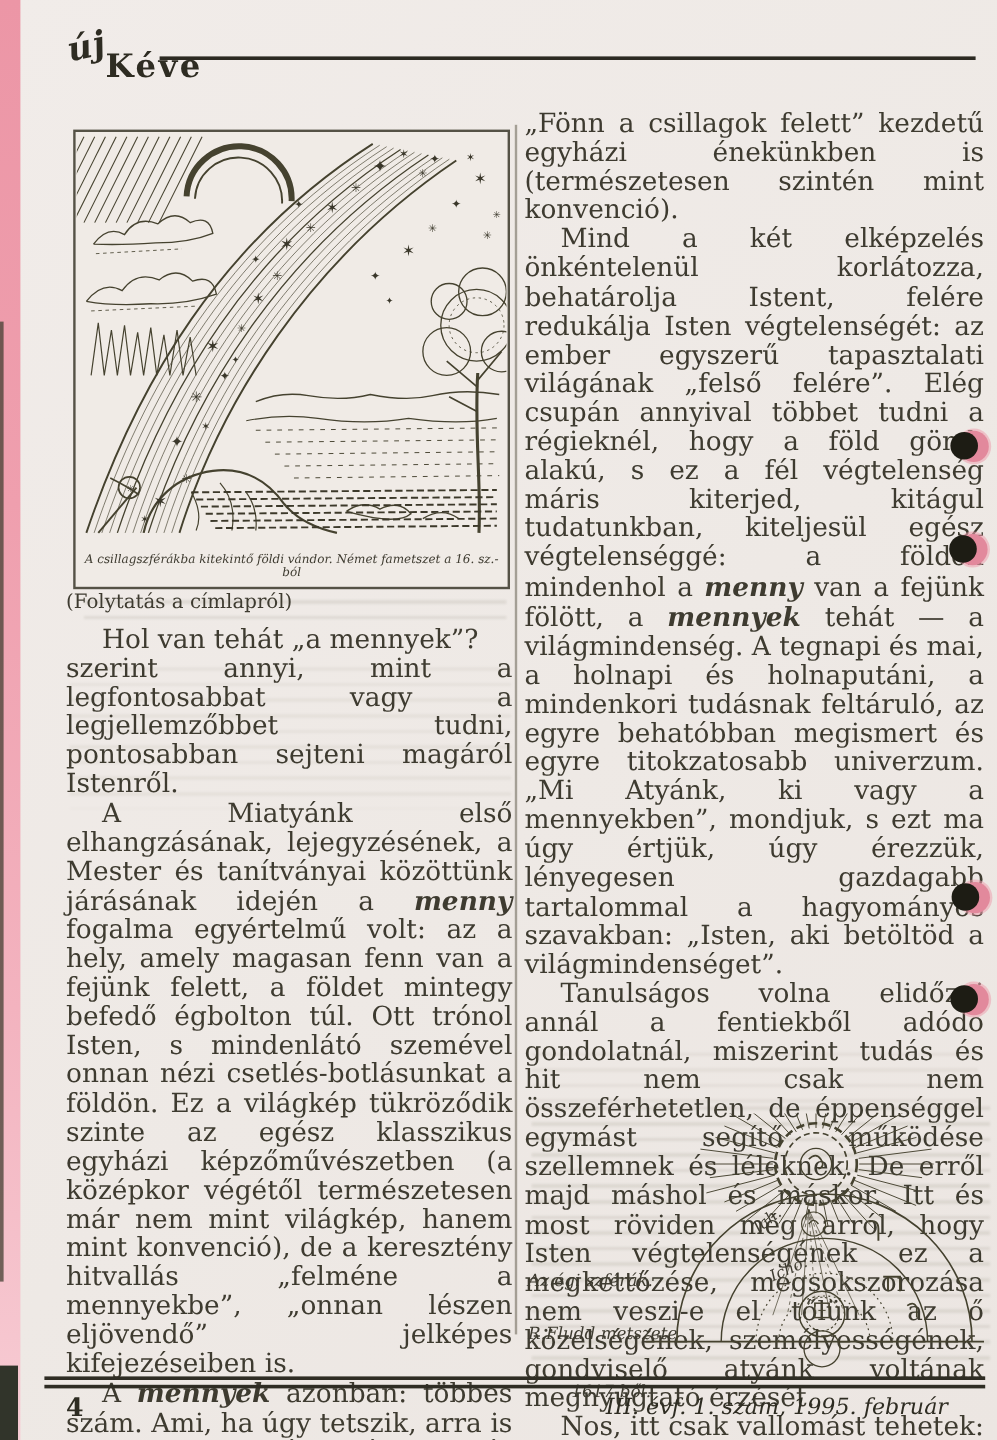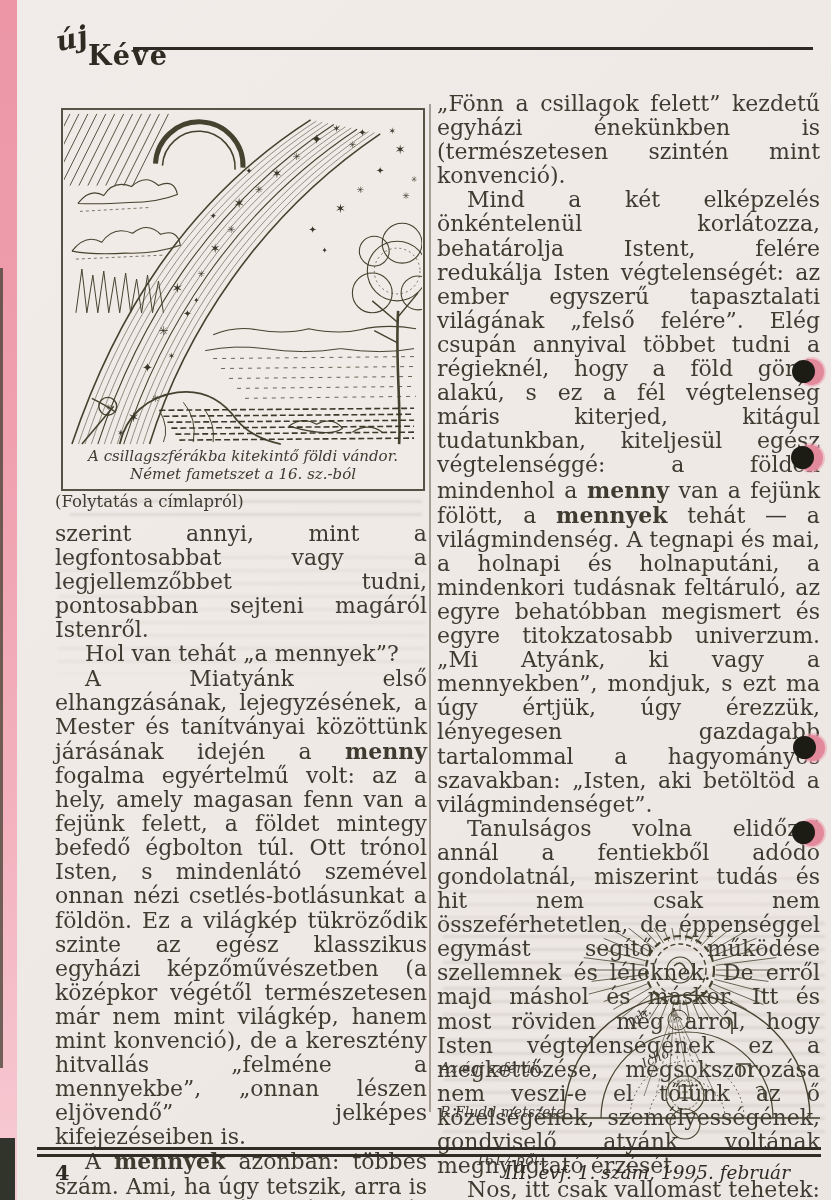--- a/index.html
+++ b/index.html
@@ -16,27 +16,27 @@
                color:#2e2c22;transform:rotate(-12deg);letter-spacing:1px;}
   .logo-word{position:absolute;left:88px;top:40px;font-size:27px;font-weight:bold;color:#2e2c22;letter-spacing:2px;}
   .masthead-rule{position:absolute;left:133px;top:47px;width:680px;height:3px;background:#2c2a22;}
   
   .col-divider{position:absolute;left:429px;top:104px;width:2px;height:1008px;background:#8b867a;opacity:.75;}
   .textcol{position:absolute;color:#3e3b30;font-size:22px;line-height:24.1px;text-align:justify;}
   .textcol.left{left:55px;top:522px;width:372px;}
   .textcol.right{left:437px;top:92px;width:383px;}
   .para{margin:0;}
   .para.ind{text-indent:30px;}
-  .b{font-weight:bold;}
+  .b{font-weight:bold;font-style:italic;}
   
   .fig1{position:absolute;left:61px;top:108px;width:364px;height:383px;border:2px solid #555246;
         background:#f0ebe6;box-sizing:border-box;}
   .fig1 svg{position:absolute;left:1px;top:1px;}
   .fig1-caption{position:absolute;left:0;bottom:6px;width:100%;text-align:center;font-style:italic;
-                font-size:15px;color:#3e3b30;}
+                font-size:10px;color:#3e3b30;}
   .continuation{position:absolute;left:55px;top:492px;width:372px;
                 font-size:16.5px;color:#3e3b30;}
   
   .fig2{position:absolute;left:528px;top:928px;width:300px;height:215px;}
   .fig2-caption{position:absolute;left:440px;width:140px;font-style:italic;font-size:14px;color:#3e3b30;}
   
   .rule{position:absolute;left:37px;width:784px;height:2.5px;background:#2f2d24;}
   .page-number{position:absolute;left:55px;top:1160px;font-size:21px;font-weight:bold;color:#2e2c22;}
   .issue-info{position:absolute;right:41px;top:1162px;font-size:18.5px;font-style:italic;color:#2e2c22;}
   
@@ -180,22 +180,22 @@
           <text x="57" y="326" font-size="9" text-anchor="middle" fill="#3a372a">✶</text>
           <text x="45" y="300" font-size="8" text-anchor="middle" fill="#3a372a">✳</text>
         </g>
     </svg>
     <div class="fig1-caption">A csillagszférákba kitekintő földi vándor. Német fametszet a 16. sz.-ból</div>
   </div>
 
   <div class="continuation">(Folytatás a címlapról)</div>
 
   <div class="textcol left">
+      <p class="para ind"><span>Hol van tehát „a mennyek”?</span></p>
       <p class="para"><span>szerint annyi, mint a legfontosabbat vagy a legjellemzőbbet tudni, pontosabban sejteni magáról Istenről.</span></p>
-      <p class="para ind"><span>Hol van tehát „a mennyek”?</span></p>
       <p class="para ind"><span>A Miatyánk első elhangzásának, lejegyzésének, a Mester és tanítványai közöttünk járásának idején a </span><span class="b">menny</span><span> fogalma egyértelmű volt: az a hely, amely magasan fenn van a fejünk felett, a földet mintegy befedő égbolton túl. Ott trónol Isten, s mindenlátó szemével onnan nézi csetlés-botlásunkat a földön. Ez a világkép tükröződik szinte az egész klasszikus egyházi képzőművészetben (a középkor végétől természetesen már nem mint világkép, hanem mint konvenció), de a keresztény hitvallás „felméne a mennyekbe”, „onnan lészen eljövendő” jelképes kifejezéseiben is.</span></p>
       <p class="para ind"><span>A </span><span class="b">mennyek</span><span> azonban: többes szám. Ami, ha úgy tetszik, arra is utalhat, hogy már az ókorban és azután is sokáig voltak tudós emberek (inkább filozófusok, mint asztronómusok), akik bizonyos módon tagoltnak gondolták a világ égi felét: külön „szférákat” képzeltek el a hold, a nap, a bolygók és az állócsillagok pályái számára, s ezekben és ezeken túl véltek helyet találni az angyaloknak, az üdvözült lelkeknek és Istennek. Ez a világkép nyer nagyszabású költői kifejezést a Dante-féle Isteni színjátékban, de — közelebbi példával — ez tükröződik</span></p>
     </div>
   <div class="textcol right">
       <p class="para"><span>„Fönn a csillagok felett” kezdetű egyházi énekünkben is (természetesen szintén mint konvenció).</span></p>
       <p class="para ind"><span>Mind a két elképzelés önkéntelenül korlátozza, behatárolja Istent, felére redukálja Isten végtelenségét: az ember egyszerű tapasztalati világának „felső felére”. Elég csupán annyival többet tudni a régieknél, hogy a föld gömb alakú, s ez a fél végtelenség máris kiterjed, kitágul tudatunkban, kiteljesül egész végtelenséggé: a földön mindenhol a </span><span class="b">menny</span><span> van a fejünk fölött, a </span><span class="b">mennyek</span><span> tehát — a világmindenség. A tegnapi és mai, a holnapi és holnaputáni, a mindenkori tudásnak feltáruló, az egyre behatóbban megismert és egyre titokzatosabb univerzum. „Mi Atyánk, ki vagy a mennyekben”, mondjuk, s ezt ma úgy értjük, úgy érezzük, lényegesen gazdagabb tartalommal a hagyományos szavakban: „Isten, aki betöltöd a világmindenséget”.</span></p>
       <p class="para ind"><span>Tanulságos volna elidőzni annál a fentiekből adódó gondolatnál, miszerint tudás és hit nem csak nem összeférhetetlen, de éppenséggel egymást segítő működése szellemnek és léleknek. De erről majd máshol és máskor. Itt és most röviden még arról, hogy Isten végtelenségének ez a megkettőzése, megsokszorozása nem veszi-e el tőlünk az ő közelségének, személyességének, gondviselő atyánk voltának megnyugtató érzését.</span></p>
       <p class="para ind"><span>Nos, itt csak vallomást tehetek: éntőlem nem veszi el. Nem hiszem, hogy ma kevesebb bizalommal fordulok hozzá, mint gyermekkoromban, amikor jóságos, fehér szakállú bácsinak képzeltem el, s azt sem hiszem, hogy benne kevesebb a képesség és a hajlandóság meghallgatni engem, válaszolni nekem, törődni velem. Sőt úgy gondolom: bizonyosan sokkal több.</span></p>
     </div>
 

